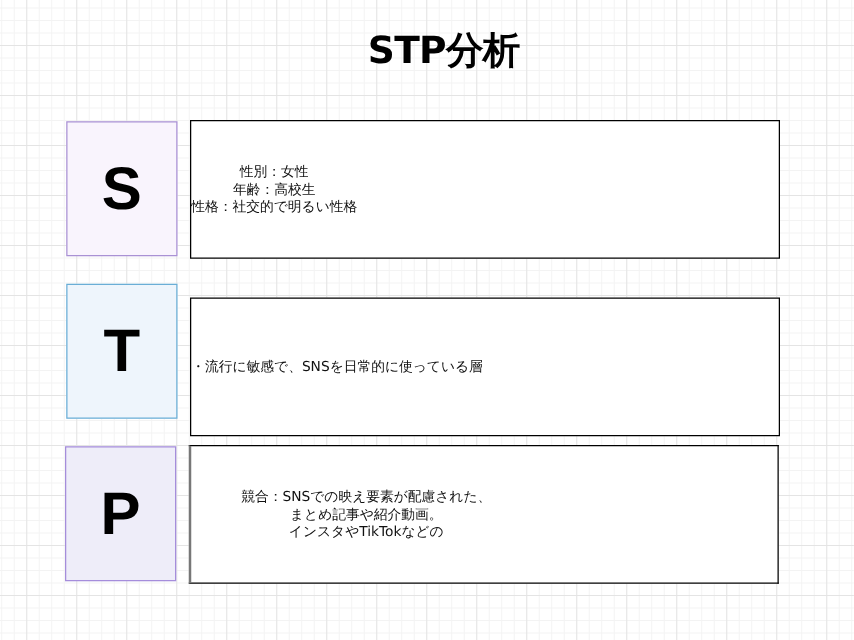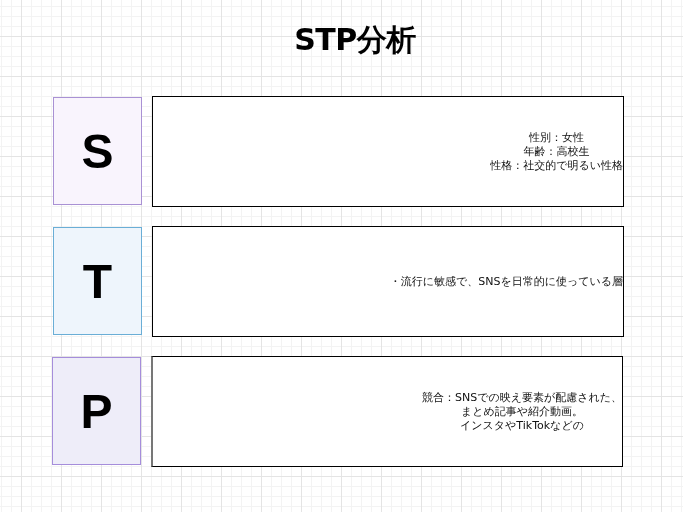--- a/index.html
+++ b/index.html
@@ -22,21 +22,21 @@
   }
   .letter-box {
     position: absolute; width: 89px; height: 108px;
     display: flex; align-items: center; justify-content: center;
     font-family: "Liberation Sans", sans-serif; font-weight: bold; font-size: 48px; color: #000;
     box-sizing: border-box;
   }
   .content-box {
     position: absolute; background: #fff; border: 1.5px solid #000;
     box-sizing: border-box;
-    display: flex; align-items: center; justify-content: flex-end;
+    display: flex; align-items: center; justify-content: flex-start;
     font-size: 11px; color: #111; line-height: 14px;
   }
   .lines { display: flex; flex-direction: column; }
   .lines.center { align-items: center; text-align: center; }
   .lines.left { align-items: flex-start; text-align: left; }
 </style>
 </head>
 <body>
 
 <div class="title">STP分析</div>
@@ -48,21 +48,21 @@
   <div class="lines center">
     <span>性別：女性</span>
     <span>年齢：高校生</span>
     <span>性格：社交的で明るい性格</span>
   </div>
 </div>
 
 <div class="letter-box" id="lb1" style="left: 53px; top: 227px; background: rgb(238, 245, 252); border: 1px solid rgb(106, 174, 214);">
   <span>T</span>
 </div>
-<div class="content-box" style="left:152px; top:226px; width:472px; height:111px;">
+<div class="content-box" style="left:152px; top:238px; width:472px; height:111px;">
   <div class="lines left">
     <span>・流行に敏感で、SNSを日常的に使っている層</span>
   </div>
 </div>
 
 <div class="letter-box" id="lb2" style="left: 52px; top: 357px; background: rgb(238, 237, 249); border: 1px solid rgb(165, 141, 219);">
   <span>P</span>
 </div>
 <div class="content-box" style="left:151px; top:356px; width:472px; height:111px; border-left:2.5px solid #777;padding-left:40px;">
   <div class="lines center">

